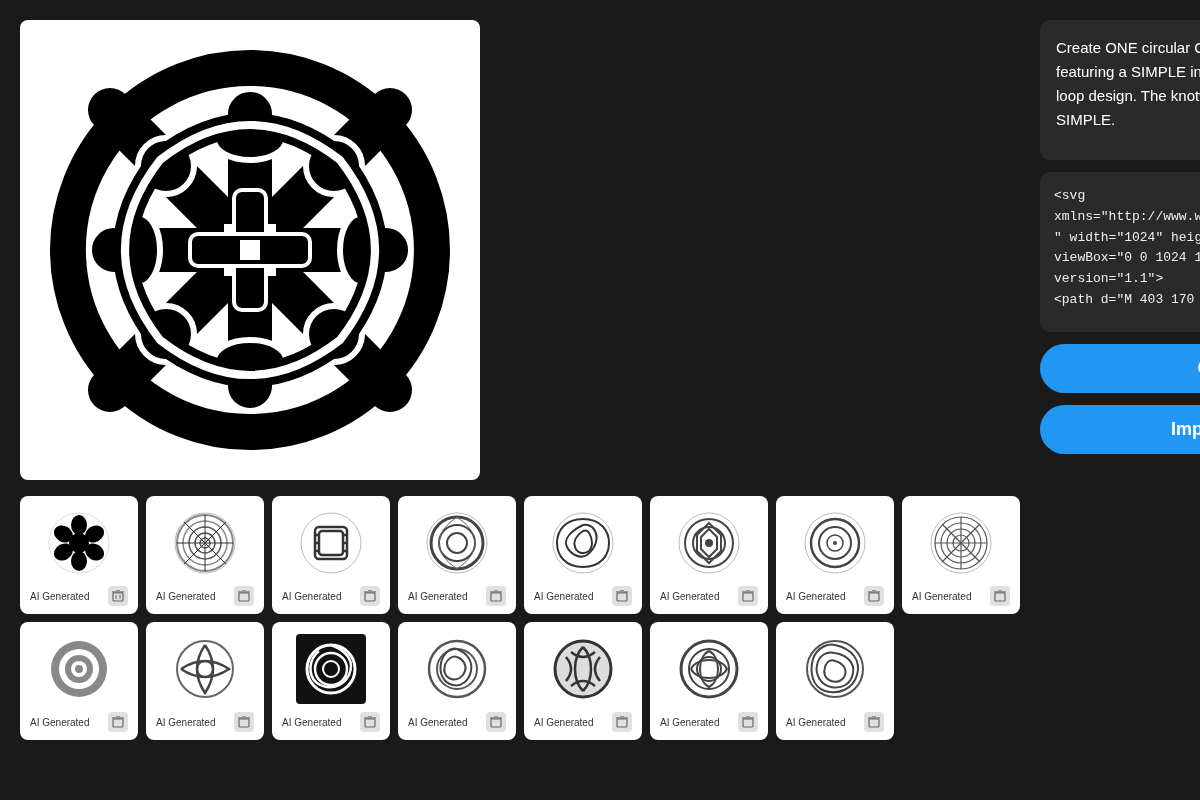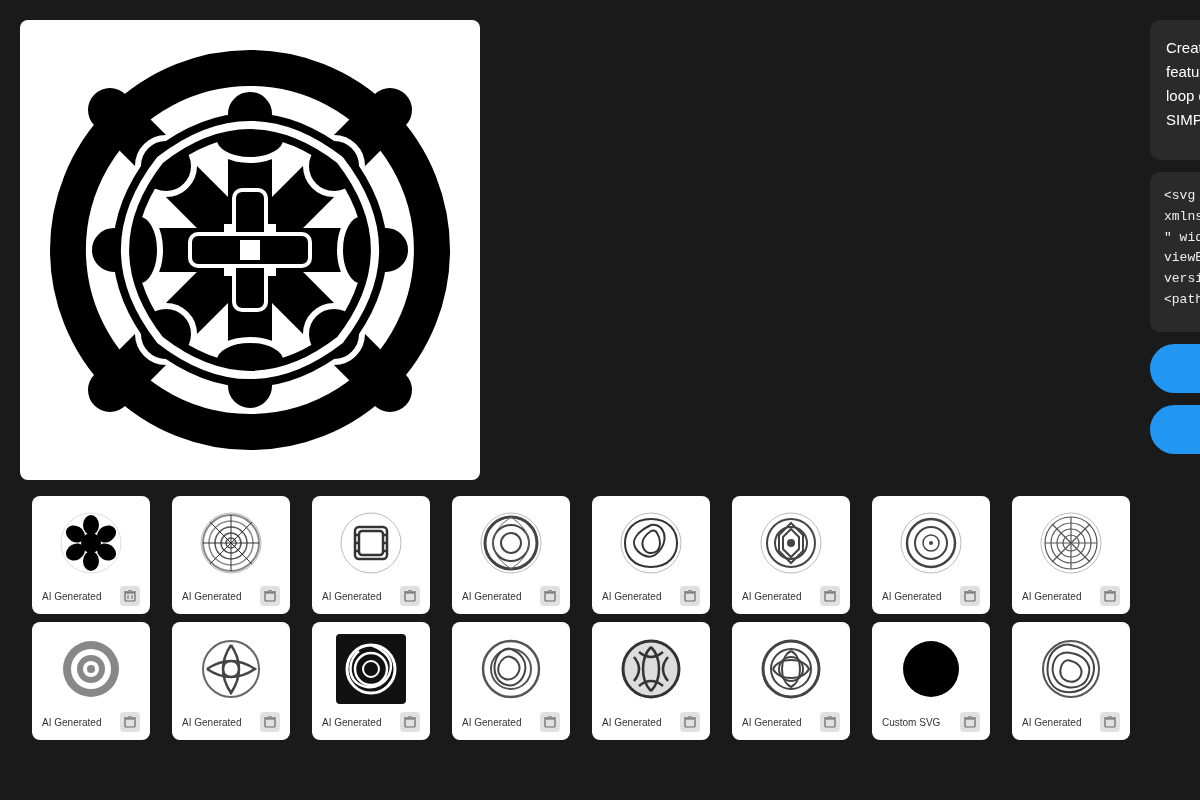--- a/index.html
+++ b/index.html
@@ -38,22 +38,21 @@
       width: 400px;
       height: 400px;
     }
     .icon-grid {
       display: flex;
       flex-direction: column;
       gap: 8px;
     }
     .icon-row {
       display: flex;
-      gap: 22px;
-      margin-left: 12px;
+      gap: 8px;
     }
     .icon-card {
       background: #fff;
       border-radius: 8px;
       width: 118px;
       height: 118px;
       display: flex;
       flex-direction: column;
       align-items: center;
       justify-content: space-between;
@@ -567,37 +566,20 @@
             <div class="trash-icon">
               <svg viewBox="0 0 12 12">
                   <rect x="1" y="3" width="10" height="8" rx="1" fill="none" stroke="#666" stroke-width="1.2"></rect>
                   <line x1="0" y1="2" x2="12" y2="2" stroke="#666" stroke-width="1.2"></line>
                   <line x1="4" y1="0" x2="8" y2="0" stroke="#666" stroke-width="1.2"></line>
                 </svg>
             </div>
           </div>
         </div>
 
-        <div class="icon-card">
-          <div class="icon-card-image">
-            <svg viewBox="0 0 64 64" xmlns="http://www.w3.org/2000/svg">
-              <circle cx="32" cy="32" r="28" fill="#000"></circle>
-            </svg>
-          </div>
-          <div class="icon-card-bottom">
-            <span class="icon-card-label">Custom SVG</span>
-            <div class="trash-icon">
-              <svg viewBox="0 0 12 12">
-                  <rect x="1" y="3" width="10" height="8" rx="1" fill="none" stroke="#666" stroke-width="1.2"></rect>
-                  <line x1="0" y1="2" x2="12" y2="2" stroke="#666" stroke-width="1.2"></line>
-                  <line x1="4" y1="0" x2="8" y2="0" stroke="#666" stroke-width="1.2"></line>
-                </svg>
-            </div>
-          </div>
-        </div>
 
         <div class="icon-card">
           <div class="icon-card-image">
             <svg viewBox="0 0 64 64" xmlns="http://www.w3.org/2000/svg">
               <circle cx="32" cy="32" r="28" fill="none" stroke="#555" stroke-width="2"></circle>
               <g fill="none" stroke="#444" stroke-width="2">
                 <path d="M32 8 C 50 12 58 24 54 38 C 50 52 36 58 22 54 C 10 50 6 36 10 22 C 14 10 26 6 32 8Z"></path>
                 <path d="M32 16 C 44 18 52 26 50 36 C 48 48 38 52 28 50 C 18 48 12 38 14 28 C 16 18 24 14 32 16Z"></path>
                 <path d="M32 24 C 40 26 44 32 42 38 C 40 44 34 46 28 44 C 22 42 20 36 22 30 C 24 24 28 22 32 24Z"></path>
               </g>

